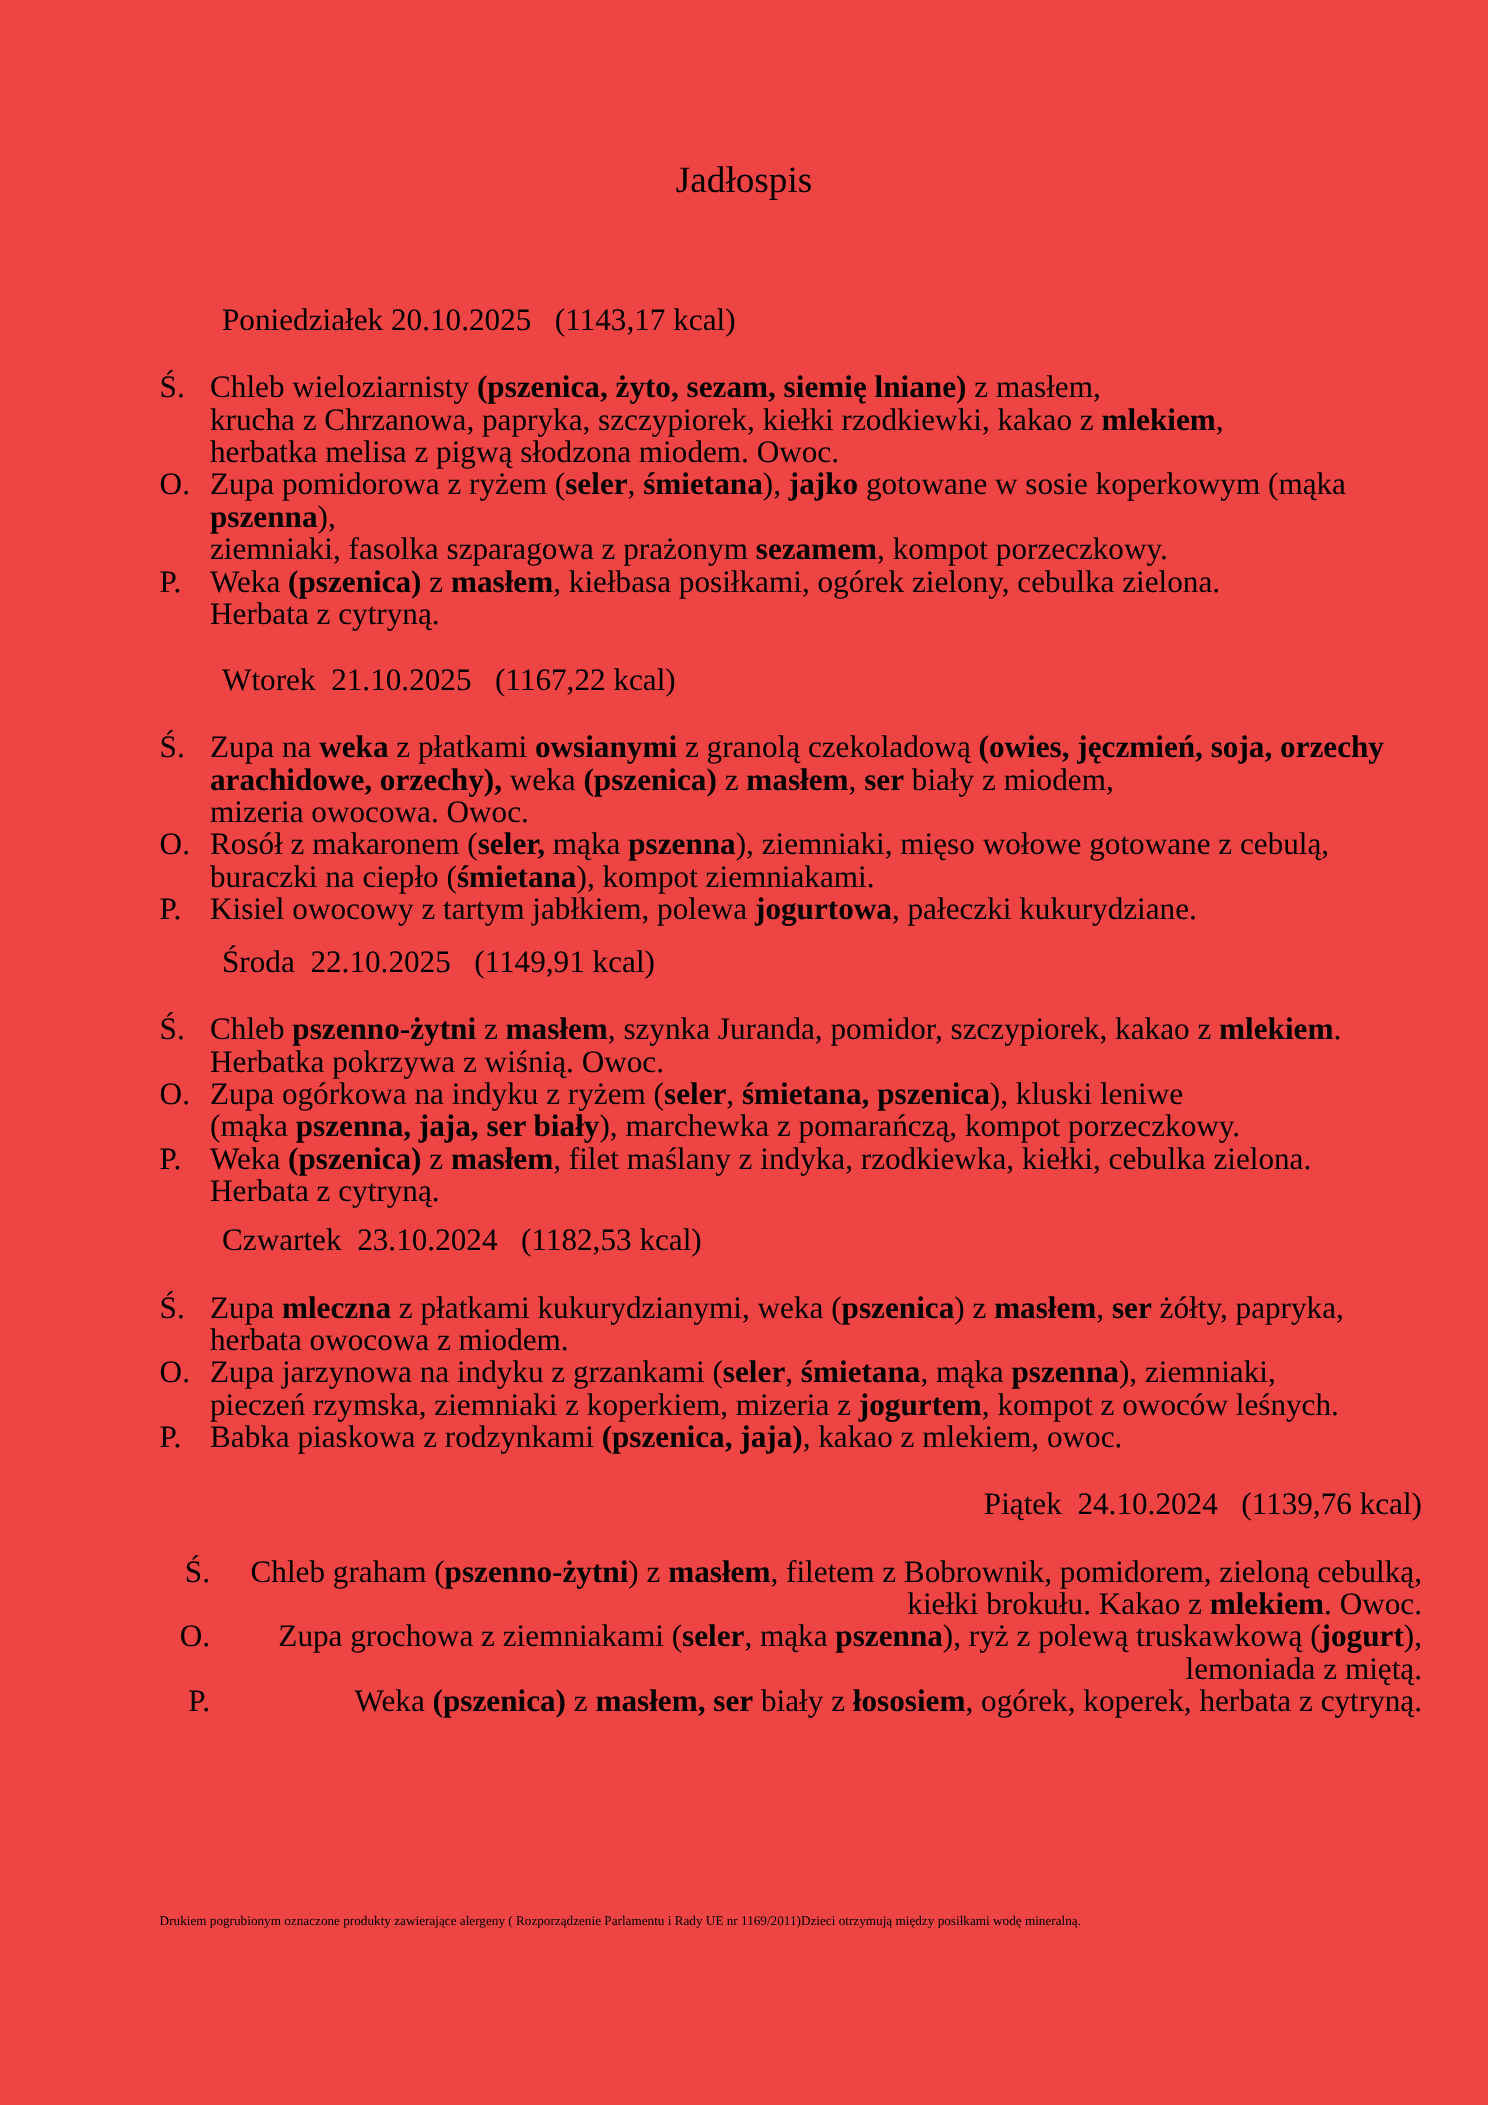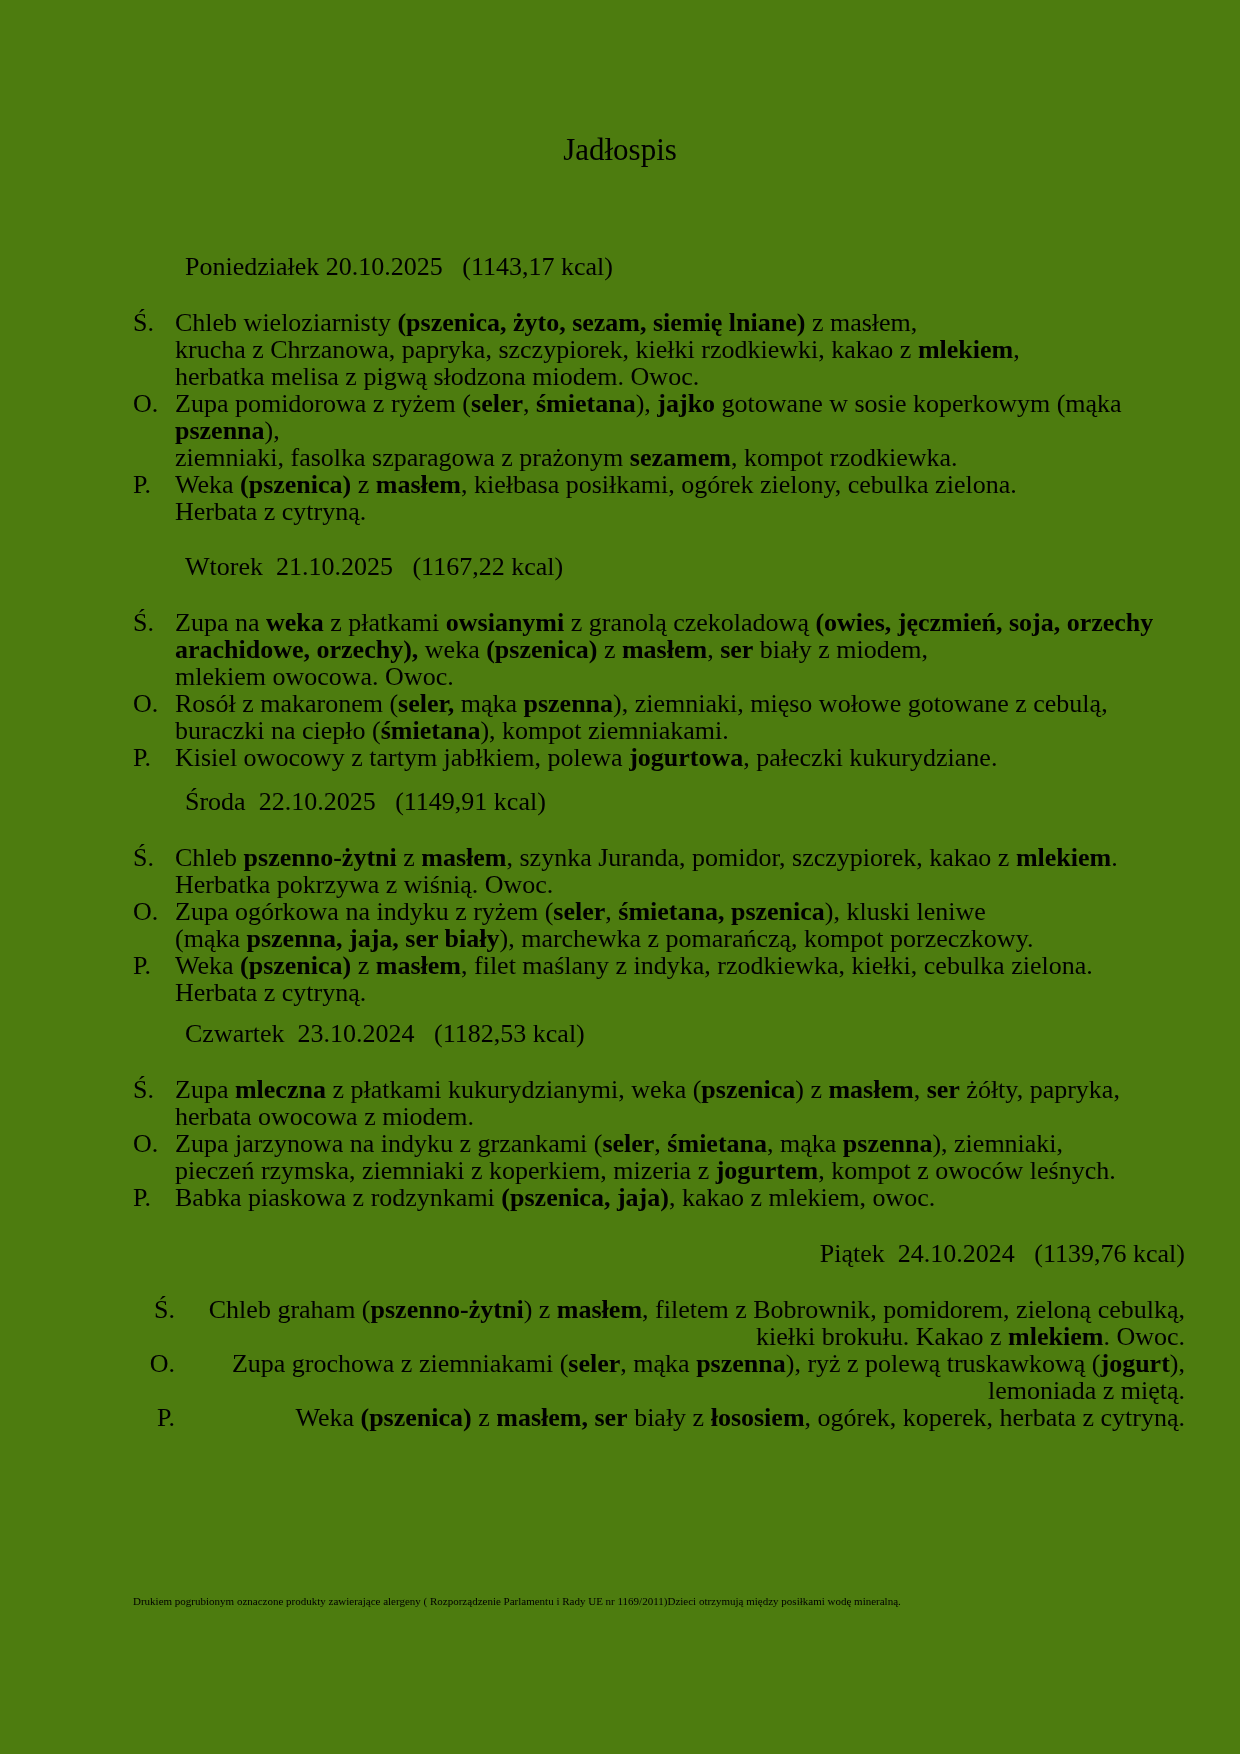--- a/index.html
+++ b/index.html
@@ -1,20 +1,20 @@
 <!DOCTYPE html>
 <html><head>
 <meta charset="utf-8">
 <style>
   html, body { margin: 0; padding: 0; background: #ffffff; }
   .page {
     position: relative;
     width: 1240px;
     height: 1754px;
-    background: #4d7c0f;
+    background: #ef4444;
     color: #000000;
     font-family: "Liberation Serif", "DejaVu Serif", serif;
     overflow: hidden;
   }
   .doc-title {
     position: absolute;
     top: 132px;
     left: 0;
     width: 100%;
     margin: 0;
@@ -68,39 +68,39 @@
           <div class="meal-text">
             <div class="meal-line"><span>Chleb wieloziarnisty </span><span class="allergen">(pszenica, żyto, sezam, siemię lniane)</span><span> z masłem,</span></div>
             <div class="meal-line"><span>krucha z Chrzanowa, papryka, szczypiorek, kiełki rzodkiewki, kakao z </span><span class="allergen">mlekiem</span><span>,</span></div>
             <div class="meal-line"><span>herbatka melisa z pigwą słodzona miodem. Owoc.</span></div>
           </div>
         </div>
         <div class="meal">
           <span class="meal-marker">O.</span>
           <div class="meal-text">
             <div class="meal-line"><span>Zupa pomidorowa z ryżem (</span><span class="allergen">seler</span><span>, </span><span class="allergen">śmietana</span><span>), </span><span class="allergen">jajko</span><span> gotowane w sosie koperkowym (mąka </span><span class="allergen">pszenna</span><span>),</span></div>
-            <div class="meal-line"><span>ziemniaki, fasolka szparagowa z prażonym </span><span class="allergen">sezamem</span><span>, kompot rzodkiewka.</span></div>
+            <div class="meal-line"><span>ziemniaki, fasolka szparagowa z prażonym </span><span class="allergen">sezamem</span><span>, kompot porzeczkowy.</span></div>
           </div>
         </div>
         <div class="meal">
           <span class="meal-marker">P.</span>
           <div class="meal-text">
             <div class="meal-line"><span>Weka </span><span class="allergen">(pszenica)</span><span> z </span><span class="allergen">masłem</span><span>, kiełbasa posiłkami, ogórek zielony, cebulka zielona.</span></div>
             <div class="meal-line"><span>Herbata z cytryną.</span></div>
           </div>
         </div>
       </section>
       <section class="day day-1">
         <div class="day-header">Wtorek  21.10.2025   (1167,22 kcal)</div>
         <div class="meal">
           <span class="meal-marker">Ś.</span>
           <div class="meal-text">
             <div class="meal-line"><span>Zupa na </span><span class="allergen">weka</span><span> z płatkami </span><span class="allergen">owsianymi</span><span> z granolą czekoladową </span><span class="allergen">(owies, jęczmień, soja, orzechy</span></div>
             <div class="meal-line"><span class="allergen">arachidowe, orzechy),</span><span> weka </span><span class="allergen">(pszenica)</span><span> z </span><span class="allergen">masłem</span><span>, </span><span class="allergen">ser</span><span> biały z miodem,</span></div>
-            <div class="meal-line"><span>mlekiem owocowa. Owoc.</span></div>
+            <div class="meal-line"><span>mizeria owocowa. Owoc.</span></div>
           </div>
         </div>
         <div class="meal">
           <span class="meal-marker">O.</span>
           <div class="meal-text">
             <div class="meal-line"><span>Rosół z makaronem (</span><span class="allergen">seler,</span><span> mąka </span><span class="allergen">pszenna</span><span>), ziemniaki, mięso wołowe gotowane z cebulą,</span></div>
             <div class="meal-line"><span>buraczki na ciepło (</span><span class="allergen">śmietana</span><span>), kompot ziemniakami.</span></div>
           </div>
         </div>
         <div class="meal">

